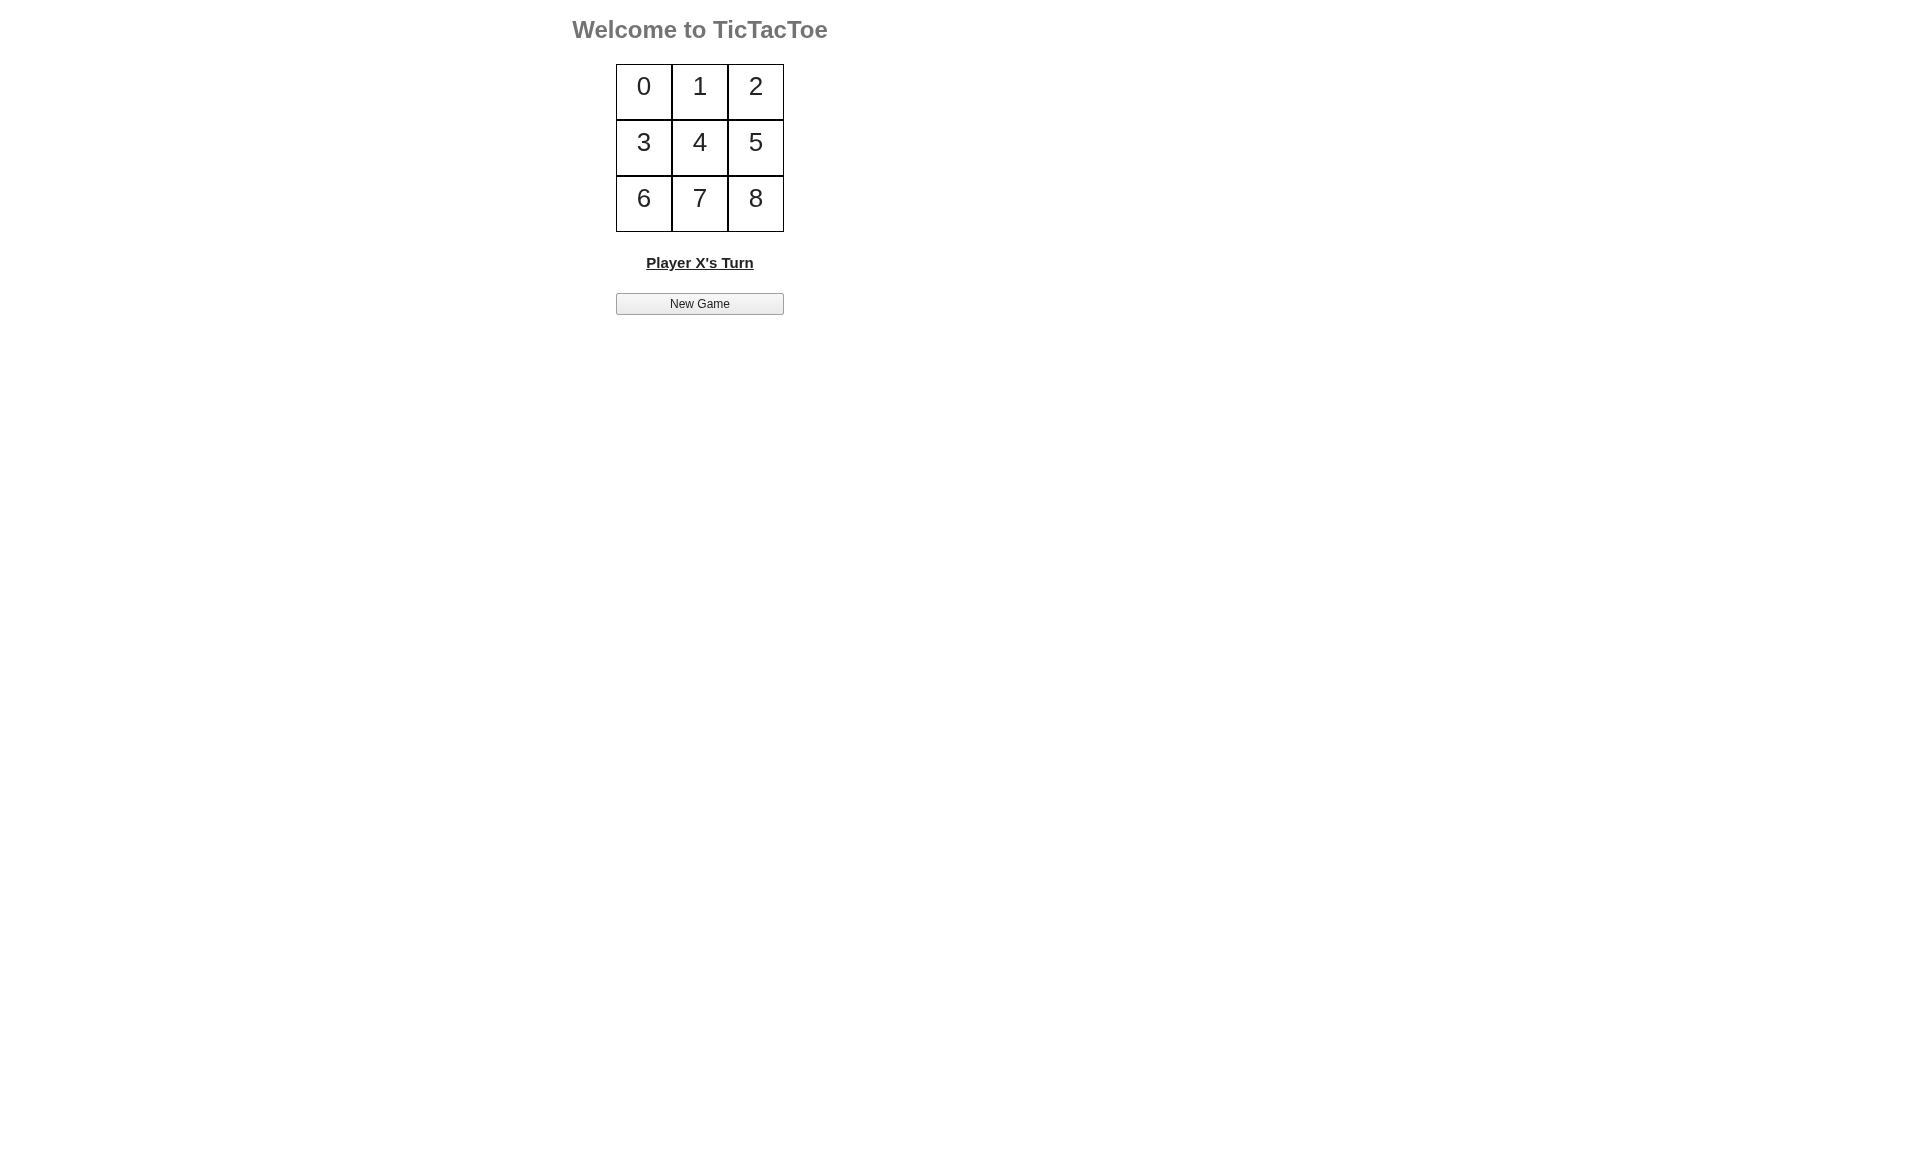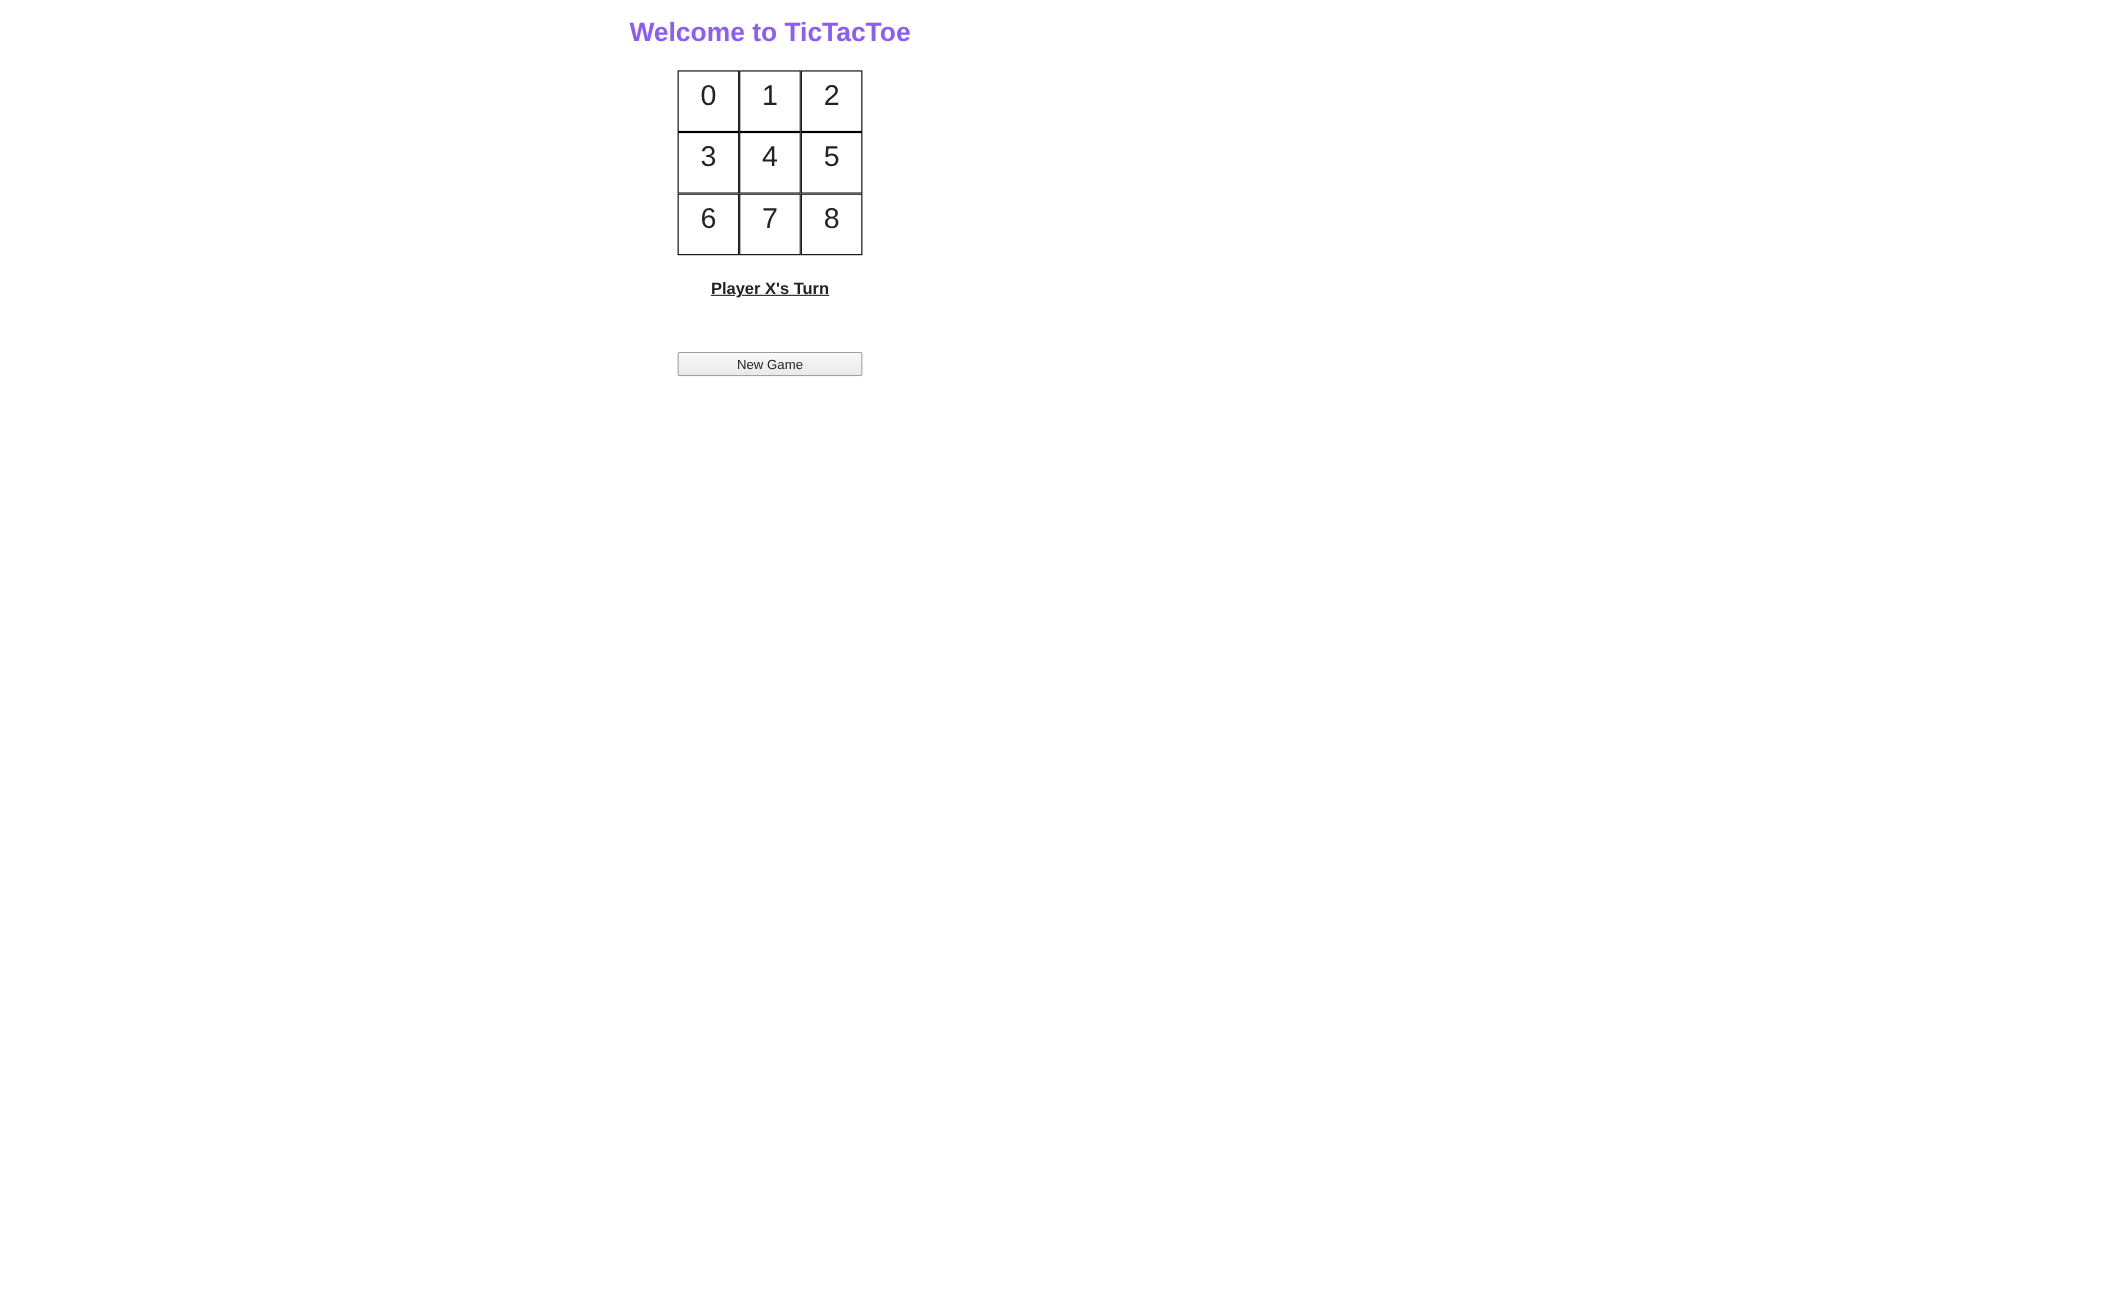--- a/index.html
+++ b/index.html
@@ -12,21 +12,21 @@
     .container {
       width: 1400px;
       margin: 0;
       padding-top: 8px;
     }
     h1.page-title {
       text-align: center;
       font-size: 24px;
       font-weight: bold;
       margin: 8px 0 20px 0;
-      color: #8b5cf6;
+      color: #737373;
     }
     .board {
       display: grid;
       grid-template-columns: repeat(3, 56px);
       grid-template-rows: repeat(3, 56px);
       justify-content: center;
       margin: 0 auto 22px auto;
       width: max-content;
     }
     .cell {
@@ -58,21 +58,20 @@
       width: 168px;
       height: 22px;
       font-size: 12px;
       font-family: Arial, Helvetica, sans-serif;
       background: linear-gradient(#f8f8f8, #e9e9e9);
       border: 1px solid #a0a0a0;
       border-radius: 2px;
       color: #222;
       cursor: pointer;
       padding: 0;
-      margin-top: 27px;
     }
   </style>
 </head>
 <body>
 
 <div class="container">
   <h1 class="page-title">Welcome to TicTacToe</h1>
 
   <div class="board">
     <div class="cell">0</div>

